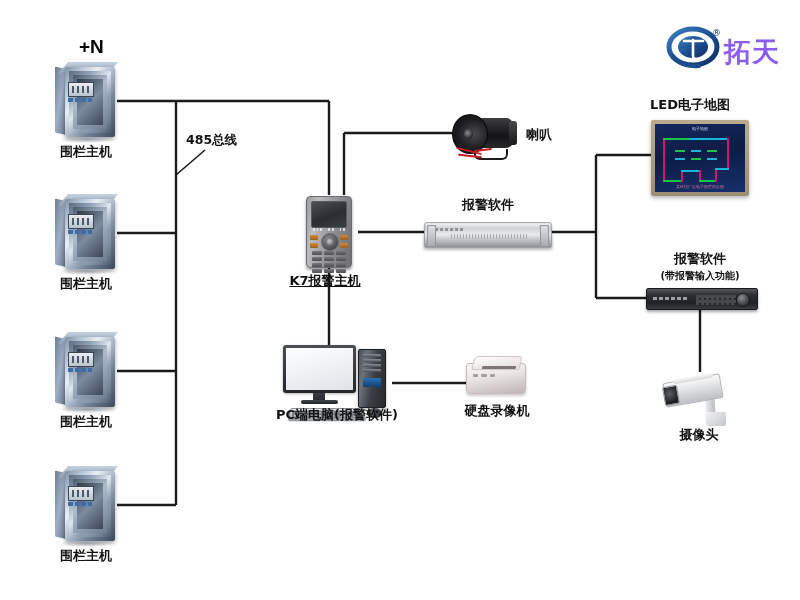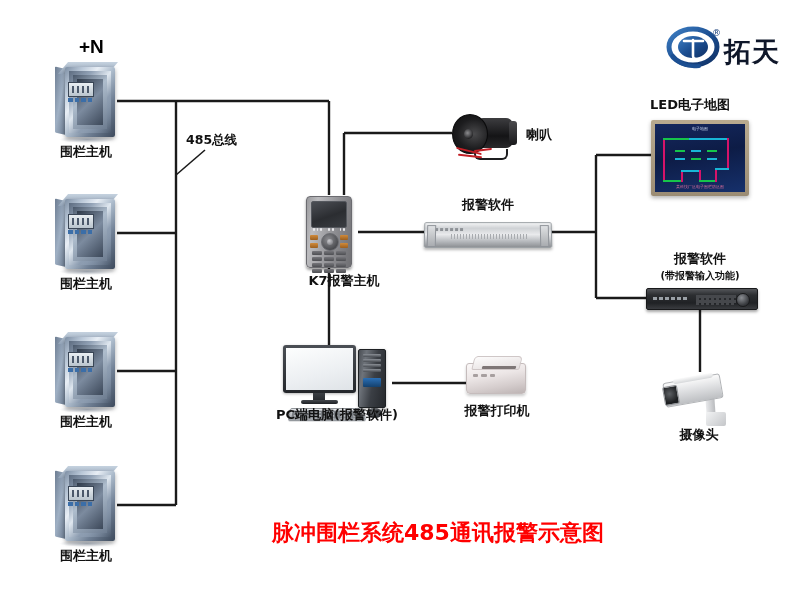--- a/index.html
+++ b/index.html
@@ -267,21 +267,21 @@
     border-radius:4px 4px 2px 2px; transform: skewX(-14deg); }
   .prn-slot { position:absolute; left:16px; top:11px; width:34px; height:3px;
     background:#7e7676; border-radius:1px; transform: skewX(-14deg); }
   .prn-btns { position:absolute; left:7px; top:19px; width:22px; height:3px; display:flex; gap:3px; }
   .prn-btns i { flex:1; height:3px; background:#a79f9f; display:block; border-radius:1px; }
 
   
   .logo { position:absolute; width:120px; height:48px; }
   .logo-text {
     position:absolute; left:58px; top:8px;
-    font-size: 27px; font-weight: 700; color:#0f172a;
+    font-size: 27px; font-weight: 700; color:#8b5cf6;
     letter-spacing: 1px;
     font-family: "DejaVu Sans", "Liberation Sans", sans-serif;
   }
   .logo-r { position:absolute; left:46px; top:2px; font-size:9px; color:#1a3f7a; }
 </style>
 </head>
 <body>
 
 <div id="canvas">
 
@@ -464,21 +464,21 @@
         <b></b>
         <b></b>
         <b></b>
         <b></b>
         <b></b>
         <b></b>
         <b></b>
         <b></b>
       </div>
   </div>
-  <div class="label" style="left:299px; top:274px; width:90px;">K7报警主机</div>
+  <div class="label" style="left:280px; top:274px; width:90px;text-decoration:underline;">K7报警主机</div>
 
   <div class="horn" style="left:452px; top:112px;">
     <div class="horn-barrel"></div>
     <div class="horn-cap"></div>
     <div class="horn-cone"></div>
     <div class="horn-foot"></div>
     <div class="horn-wire">
       <i style="left:0; top:2px; width:26px; transform:rotate(14deg)"></i>
       <i style="left:2px; top:7px; width:24px; transform:rotate(6deg)"></i>
       <i style="left:18px; top:1px; width:18px; transform:rotate(-8deg)"></i>
@@ -564,17 +564,16 @@
   <div class="prn" style="left:466px; top:355px;">
     <div class="prn-body"></div>
     <div class="prn-lid"></div>
     <div class="prn-slot"></div>
     <div class="prn-btns">
         <i></i>
         <i></i>
         <i></i>
       </div>
   </div>
-  <div class="label" style="left:445px; top:404px; width:104px;">报警打印机</div>
-
-  <div class="title-red" style="left:272px; top:518px;">脉冲围栏系统485通讯报警示意图</div>
+  <div class="label" style="left:445px; top:404px; width:104px;">硬盘录像机</div>
+
 
 </div>
 
 </body></html>

